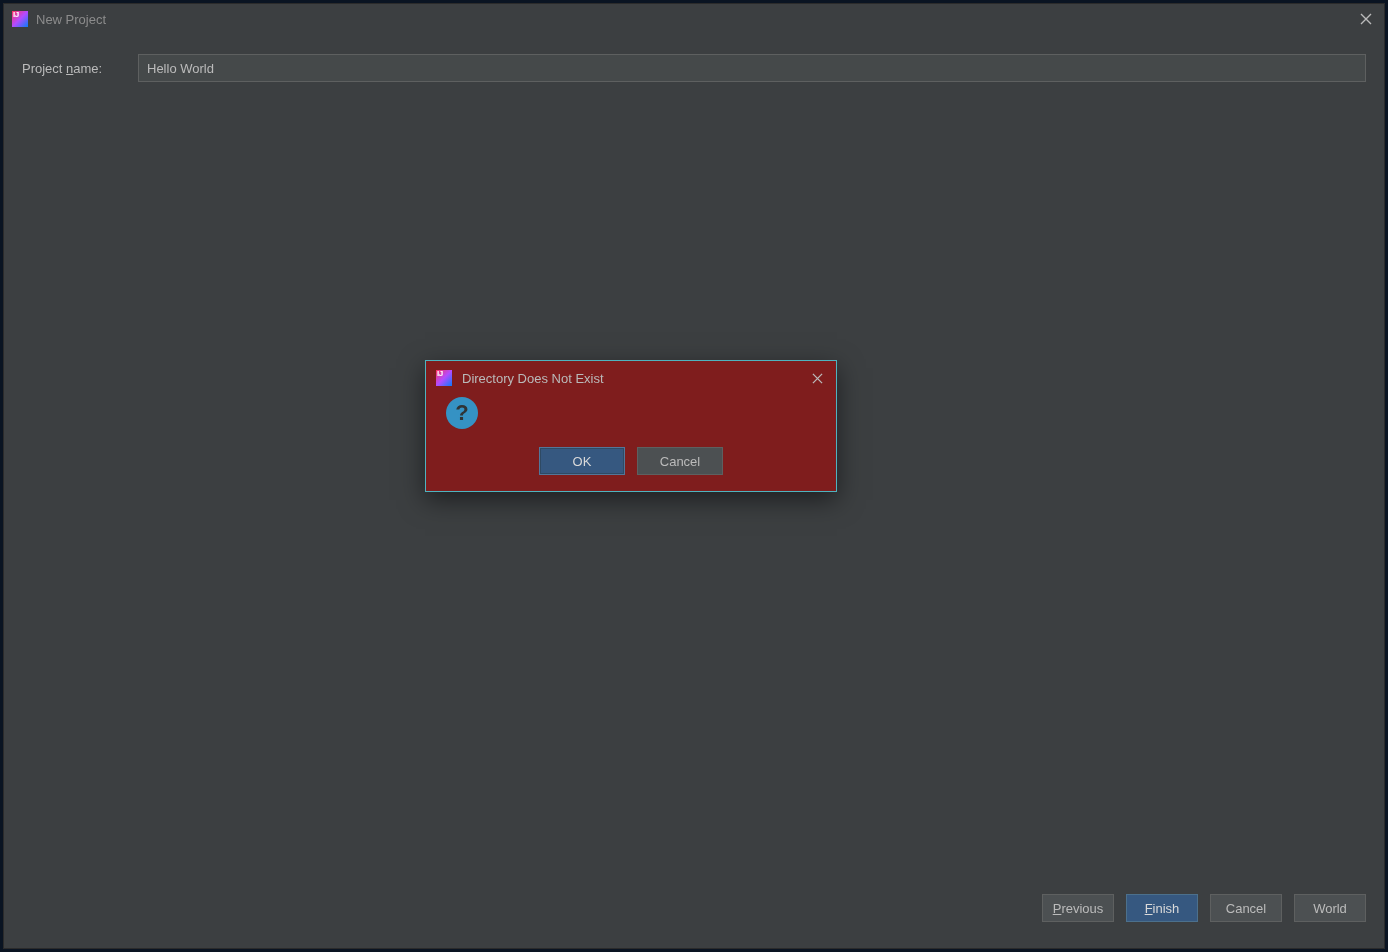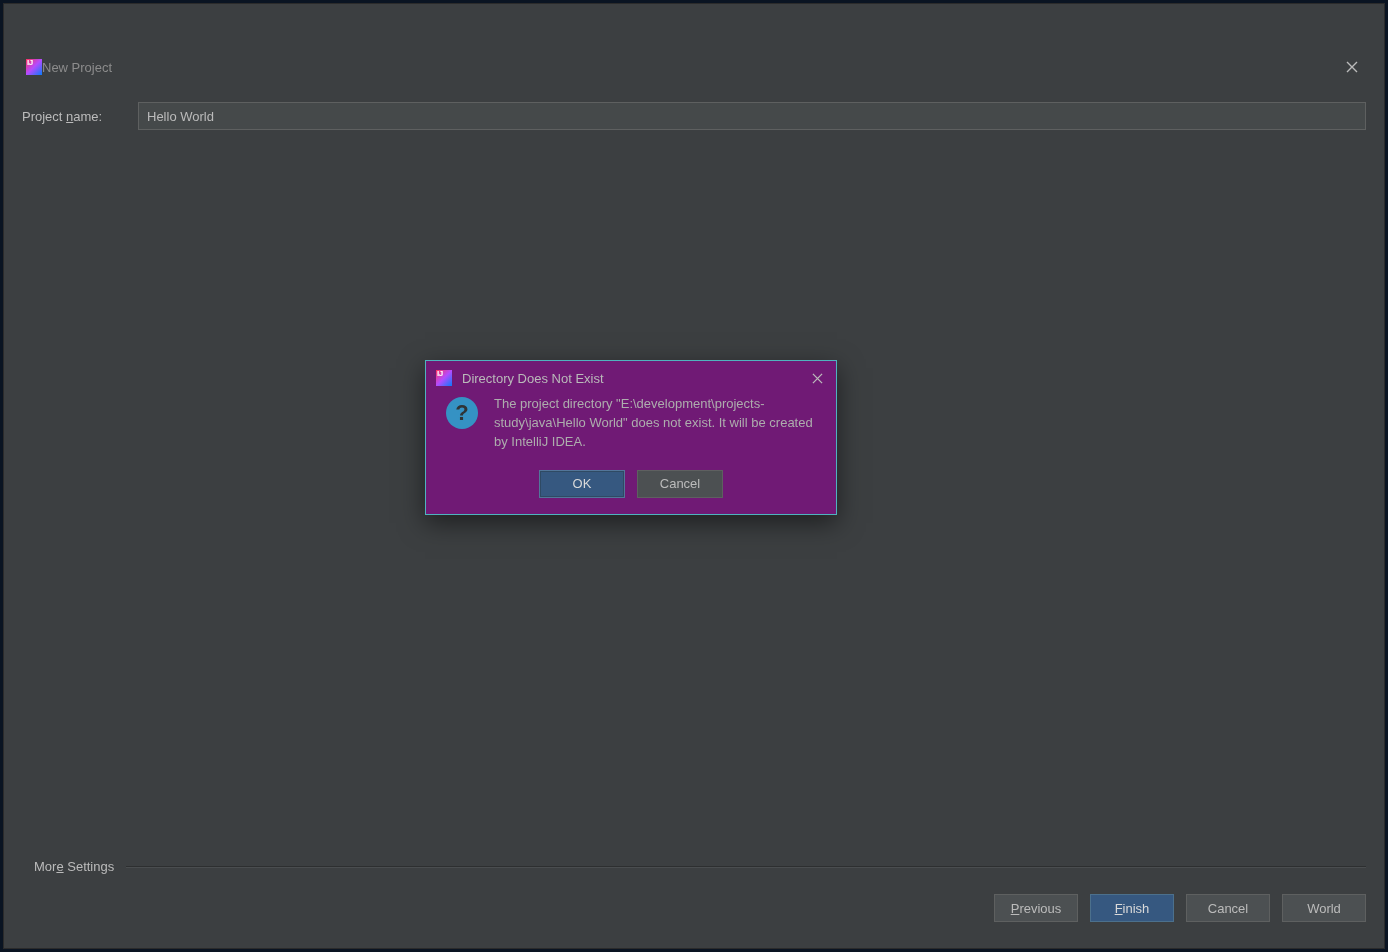--- a/index.html
+++ b/index.html
@@ -22,22 +22,22 @@
     background: #3c3f41;
     display: flex;
     flex-direction: column;
     box-shadow: 0 0 0 1px #2b2b2b;
   }
 
   .title-bar {
     height: 30px;
     display: flex;
     align-items: center;
-    padding: 0 22px;
-    margin-top: 48px;
+    padding: 0 8px;
+    gap: 8px;
   }
   .title-bar .close-x {
     margin-left: auto;
     width: 20px; height: 20px;
     display:flex;align-items:center;justify-content:center;
     cursor: pointer;
     color:#bbbbbb;
   }
   .title-bar .close-x svg { width:12px;height:12px; }
   .title-text {
@@ -114,42 +114,42 @@
     padding:0 18px;
   }
 
   .footer {
     display:flex;
     justify-content:flex-end;
     gap: 12px;
     padding: 20px 18px 26px;
   }
   .btn {
-    width: 84px;
+    width: 72px;
     height: 28px;
     background:#4c5052;
     border:1px solid #5e6060;
     color:#bbbbbb;
     font-size:13px;
     display:flex;align-items:center;justify-content:center;
     cursor:pointer;
   }
   .btn.primary {
     background:#365880;
     border:1px solid #4c708c;
     color:#d9d9d9;
   }
 
   
   .modal {
     position:absolute;
     left: 421px;
     top: 356px;
     width: 412px;
-    background:#701a75;
+    background:#7f1d1d;
     border:1px solid #4fb3bf;
     box-shadow: 0 8px 24px rgba(0,0,0,0.5);
   }
   .modal .m-title-bar {
     height: 34px;
     display:flex;
     align-items:center;
     padding:0 10px;
     gap:10px;
   }
@@ -210,27 +210,20 @@
       <div class="form-label">
         <span>Project </span><span class="underline-n">n</span><span>ame:</span>
       </div>
       <input type="text" class="text-input" value="Hello World" style="">
     </div>
 
   </div>
 
   <div class="filler"></div>
 
-  <div class="more-settings-row">
-    <span class="tri"></span>
-    <span>
-      <span>Mor</span><span class="underline-n">e</span><span> Settings</span>
-    </span>
-    <span class="separator-line"></span>
-  </div>
 
   <div class="footer">
     <div class="btn">
       <span><span class="underline-n">P</span><span>revious</span></span>
     </div>
     <div class="btn primary">
       <span><span class="underline-n">F</span><span>inish</span></span>
     </div>
     <div class="btn">Cancel</div>
     <div class="btn">World</div>
@@ -241,21 +234,20 @@
       <span class="app-icon"></span>
       <span class="m-title">Directory Does Not Exist</span>
       <span class="m-close">
         <svg viewBox="0 0 12 12">
             <path d="M1 1 L11 11 M11 1 L1 11" stroke="currentColor" stroke-width="1.4" fill="none"></path>
           </svg>
       </span>
     </div>
     <div class="m-body">
       <div class="q-icon">?</div>
-      <div class="m-text">The project directory "E:\development\projects-study\java\Hello World" does not exist. It will be created by IntelliJ IDEA.</div>
     </div>
     <div class="m-footer">
       <div class="btn primary">OK</div>
       <div class="btn">Cancel</div>
     </div>
   </div>
 
 </div>
 
 </body></html>

